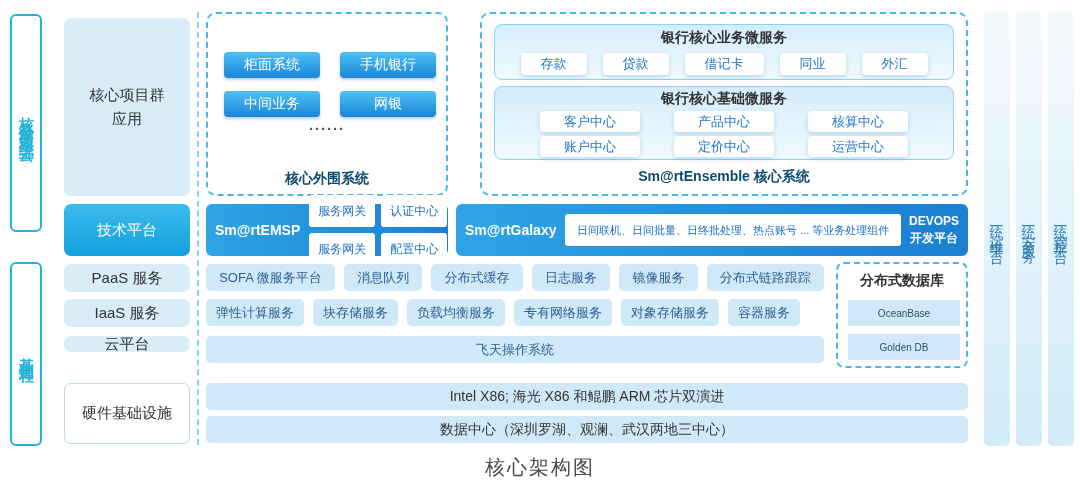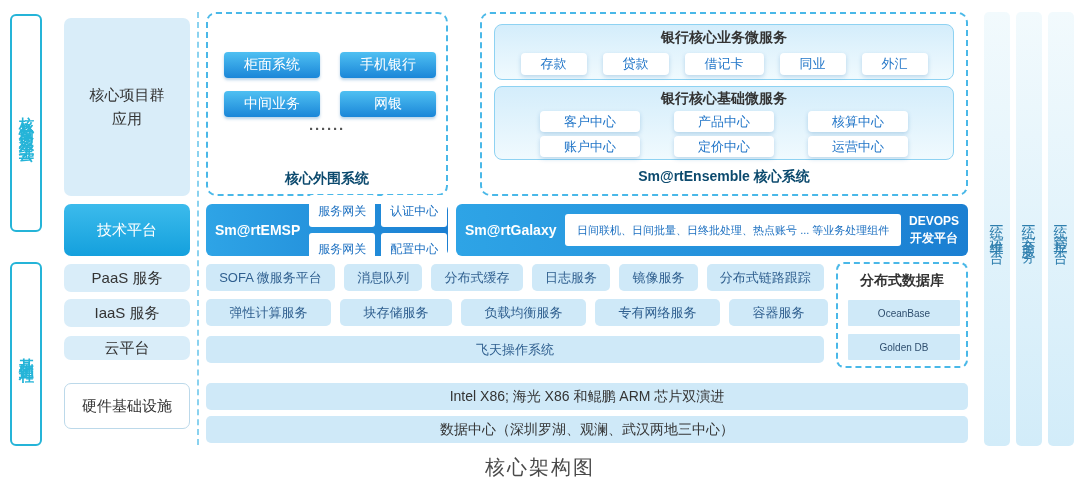--- a/index.html
+++ b/index.html
@@ -85,22 +85,22 @@
   </div>
   <div class="rail" style="left:10px; top:262px; height:184px;">
     <span>基础工程</span>
   </div>
 
   <div class="layer-box layer-apps" style="top:18px; height:178px;">核心项目群
 应用</div>
   <div class="layer-box layer-tech" style="top:204px; height:52px;">技术平台</div>
   <div class="layer-box" style="top:264px; height:28px;">PaaS 服务</div>
   <div class="layer-box" style="top:299px; height:28px;">IaaS 服务</div>
-  <div class="layer-box" style="top:336px; height:24px;">云平台</div>
-  <div class="layer-box layer-hw" style="top:383px; height:46px;">硬件基础设施</div>
+  <div class="layer-box" style="top:336px; height:16px;">云平台</div>
+  <div class="layer-box layer-hw" style="top:383px; height:61px;">硬件基础设施</div>
 
   <div class="v-sep"></div>
 
   <div class="dashed-box" style="left:206px; top:12px; width:242px; height:184px;"></div>
   <div class="periph-grid" style="left:224px; top:52px;">
     <div class="grad-btn">柜面系统</div>
     <div class="grad-btn">手机银行</div>
     <div class="grad-btn">中间业务</div>
     <div class="grad-btn">网银</div>
   </div>
@@ -158,25 +158,26 @@
 
   <div class="flex-row" style="left:206px; top:264px; width:618px;">
     <div class="lb-pill">SOFA 微服务平台</div>
     <div class="lb-pill">消息队列</div>
     <div class="lb-pill">分布式缓存</div>
     <div class="lb-pill">日志服务</div>
     <div class="lb-pill">镜像服务</div>
     <div class="lb-pill">分布式链路跟踪</div>
   </div>
 
-  <div class="flex-row" style="left:206px; top:299px; width:622px;align-items:flex-end;">
+  <div class="flex-row" style="left:206px; top:299px; width:524px;align-items:flex-end;">
     <div class="lb-pill">弹性计算服务</div>
     <div class="lb-pill">块存储服务</div>
     <div class="lb-pill">负载均衡服务</div>
     <div class="lb-pill">专有网络服务</div>
+    <div class="lb-pill">对象存储服务</div>
     <div class="lb-pill">容器服务</div>
   </div>
 
   <div class="lb-pill abs" style="left:206px; top:336px; width:618px;">飞天操作系统</div>
 
   <div class="dashed-box" style="left:836px; top:262px; width:132px; height:106px; border-radius:8px;">
     <div class="section-title" style="top:8px;">分布式数据库</div>
     <div class="db-pill" style="top:36px;">OceanBase</div>
     <div class="db-pill" style="top:70px;">Golden DB</div>
   </div>

